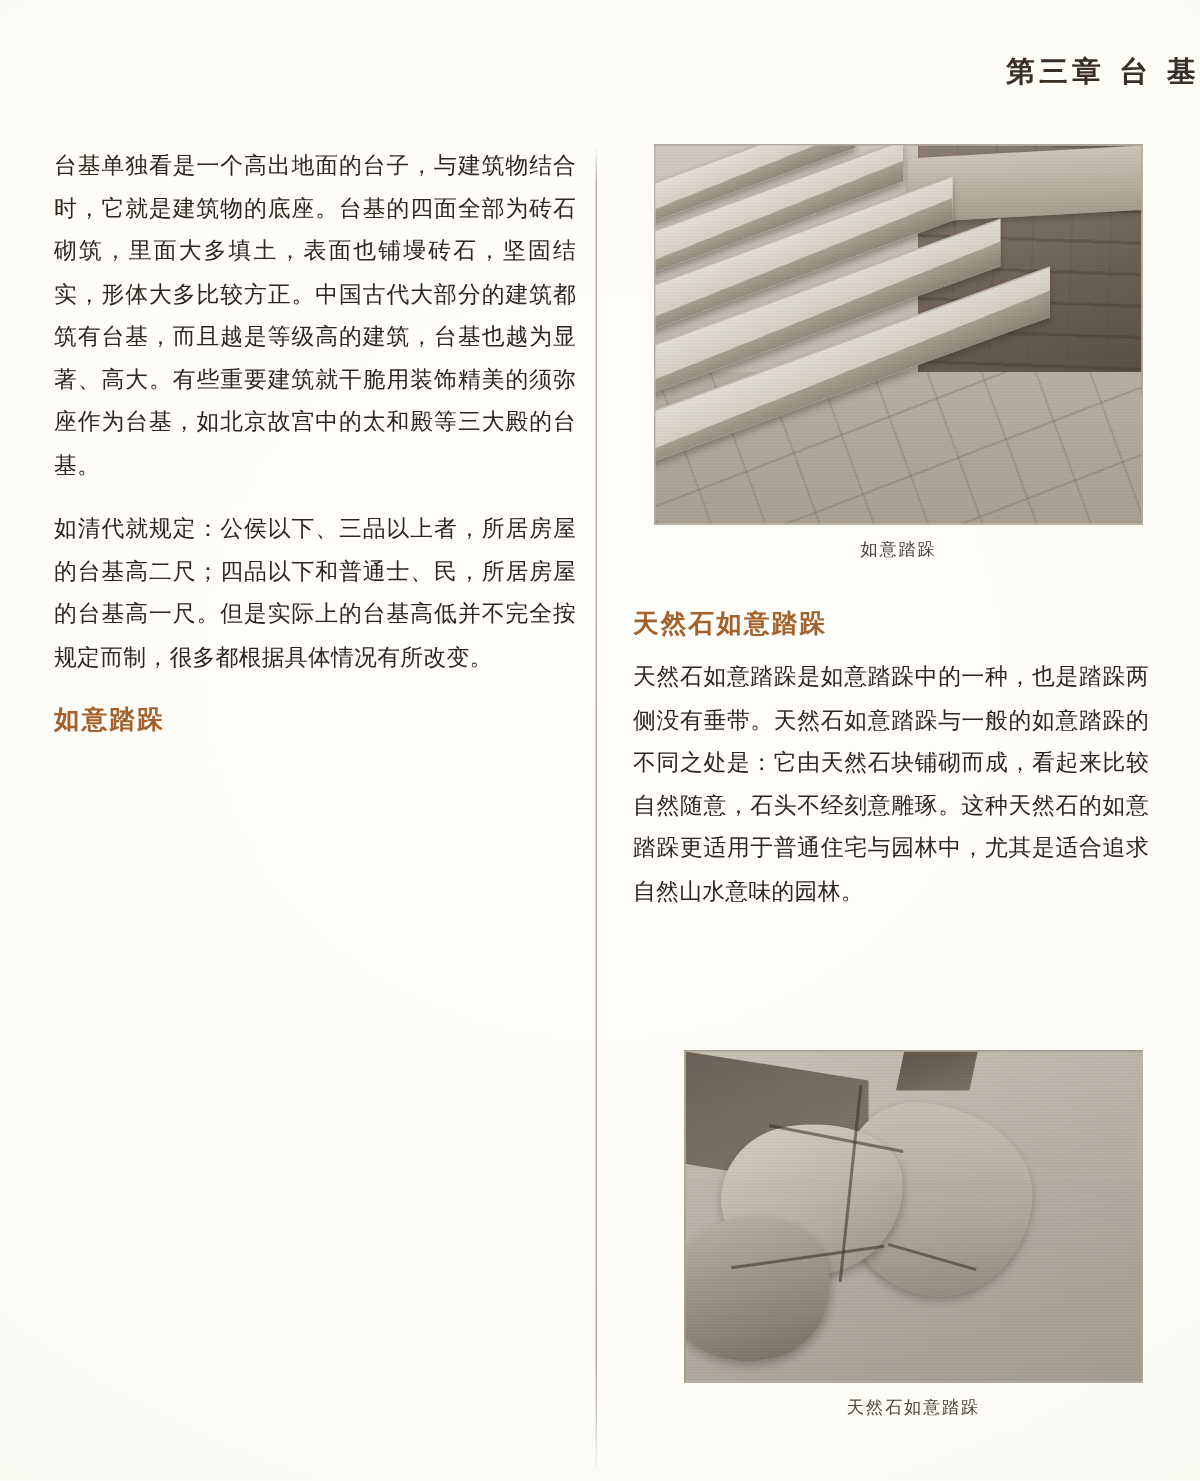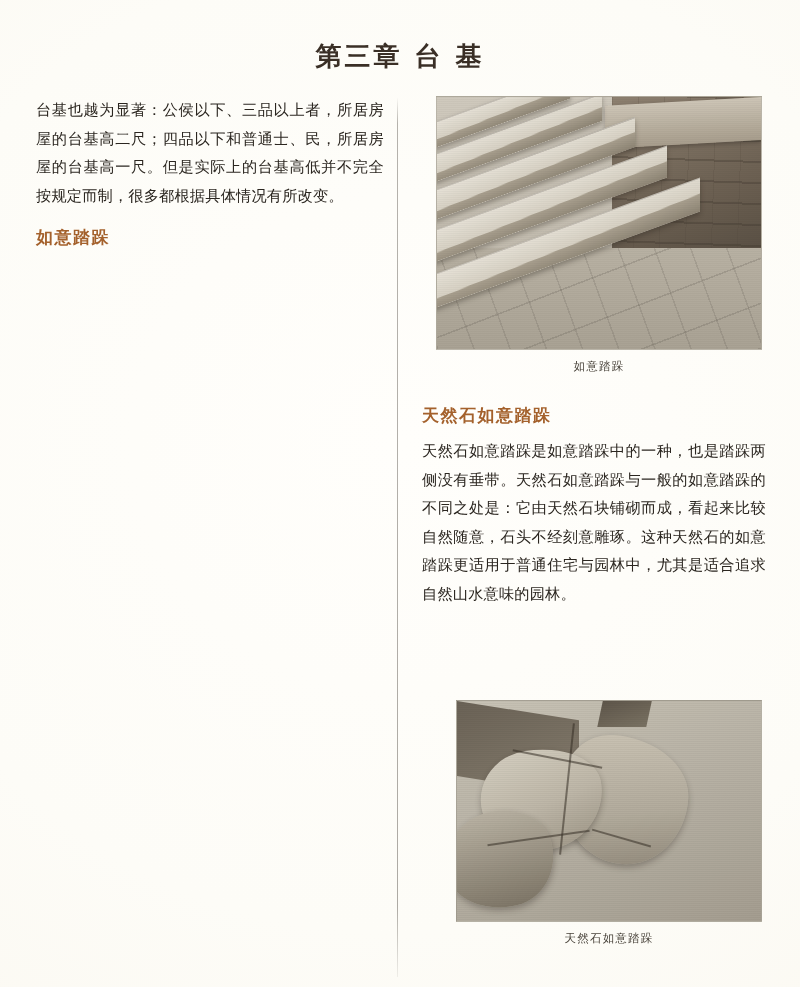--- a/index.html
+++ b/index.html
@@ -24,22 +24,22 @@
     background:
       radial-gradient(ellipse 120% 90% at 50% 45%, #fffefb 0%, #fdfcf7 55%, #faf7ef 100%);
   }
 
   
   .chapter-title {
     position: absolute;
     top: 22px;
     left: 0;
     right: 0;
-    text-align: center;
-    font-size: 26px;
+    text-align: right;
+    font-size: 19px;
     font-weight: bold;
     letter-spacing: 3px;
     color: #3a2f26;
     font-family: "DejaVu Serif", "Liberation Serif", serif;
   }
 
   
   .col-divider {
     position: absolute;
     left: 397px;
@@ -247,23 +247,24 @@
 <body>
 
 <div class="page">
 
   <h1 class="chapter-title">第三章  台  基</h1>
 
   <div class="col-divider"></div>
 
   <div class="col-left">
 
-
-
-    <p class="body-text">台基也越为显著：公侯以下、三品以上者，所居房屋的台基高二尺；四品以下和普通士、民，所居房屋的台基高一尺。但是实际上的台基高低并不完全按规定而制，很多都根据具体情况有所改变。</p>
+    <p class="body-text">台基单独看是一个高出地面的台子，与建筑物结合时，它就是建筑物的底座。台基的四面全部为砖石砌筑，里面大多填土，表面也铺墁砖石，坚固结实，形体大多比较方正。中国古代大部分的建筑都筑有台基，而且越是等级高的建筑，台基也越为显著、高大。有些重要建筑就干脆用装饰精美的须弥座作为台基，如北京故宫中的太和殿等三大殿的台基。</p>
+
+
+    <p class="body-text">如清代就规定：公侯以下、三品以上者，所居房屋的台基高二尺；四品以下和普通士、民，所居房屋的台基高一尺。但是实际上的台基高低并不完全按规定而制，很多都根据具体情况有所改变。</p>
 
     <h2 class="section-heading">如意踏跺</h2>
 
   </div>
 
   <div class="col-right">
 
     <div style="height:292px"></div>
 
     <h2 class="section-heading">天然石如意踏跺</h2>

